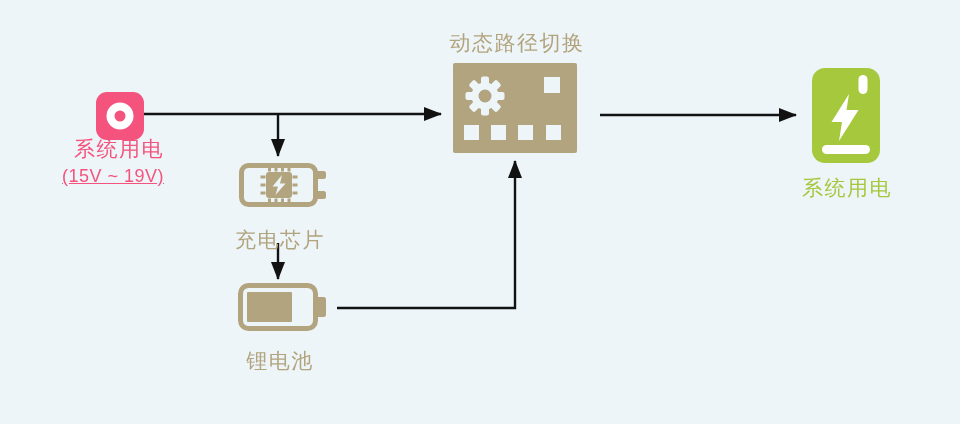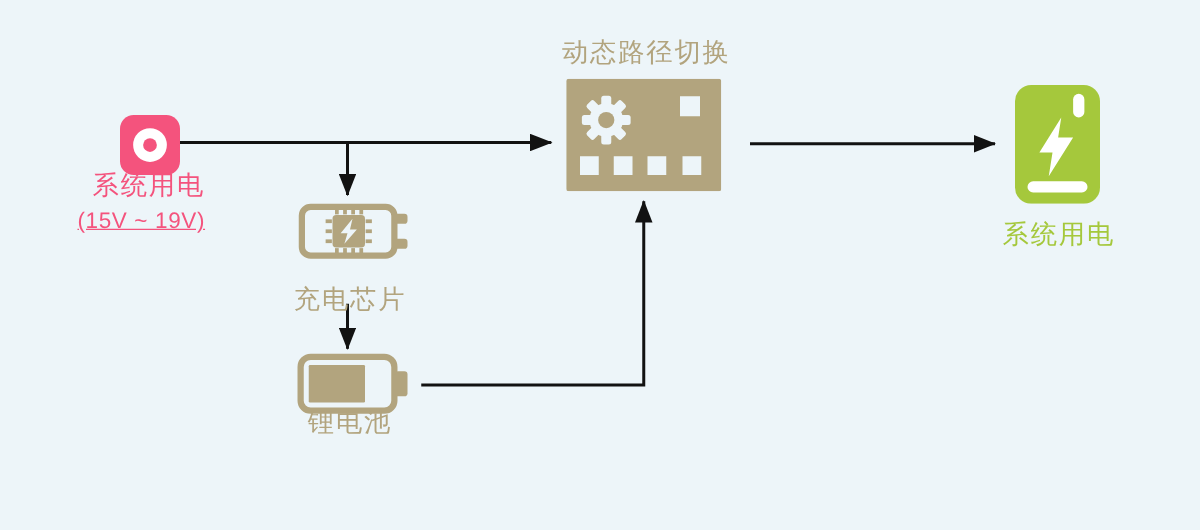--- a/index.html
+++ b/index.html
@@ -84,21 +84,21 @@
     <div class="cjk tan-text">充电芯片</div>
   </div>
 </div>
 
 <div class="abs" style="left:0;top:0;">
   <svg class="abs" style="left:237px;top:282px;" width="92" height="50" viewBox="0 0 92 50">
     <rect class="tan-stroke" x="3.5" y="3.5" width="75" height="43" rx="8" stroke-width="5"></rect>
     <rect class="tan-fill" x="10" y="10" width="45" height="30" rx="1"></rect>
     <rect class="tan-fill" x="79" y="15" width="10" height="20" rx="2.5"></rect>
   </svg>
-  <div class="label-block" style="left:280px;top:326px;">
+  <div class="label-block" style="left:280px;top:348px;">
     <div class="cjk tan-text">锂电池</div>
   </div>
 </div>
 
 <div class="abs" style="left:0;top:0;">
   <div class="label-block" style="left:517px;top:30px;">
     <div class="cjk tan-text">动态路径切换</div>
   </div>
   <svg class="abs" style="left:453px;top:63px;" width="124" height="90" viewBox="0 0 124 90">
     <rect class="tan-fill" x="0" y="0" width="124" height="90" rx="2"></rect>

